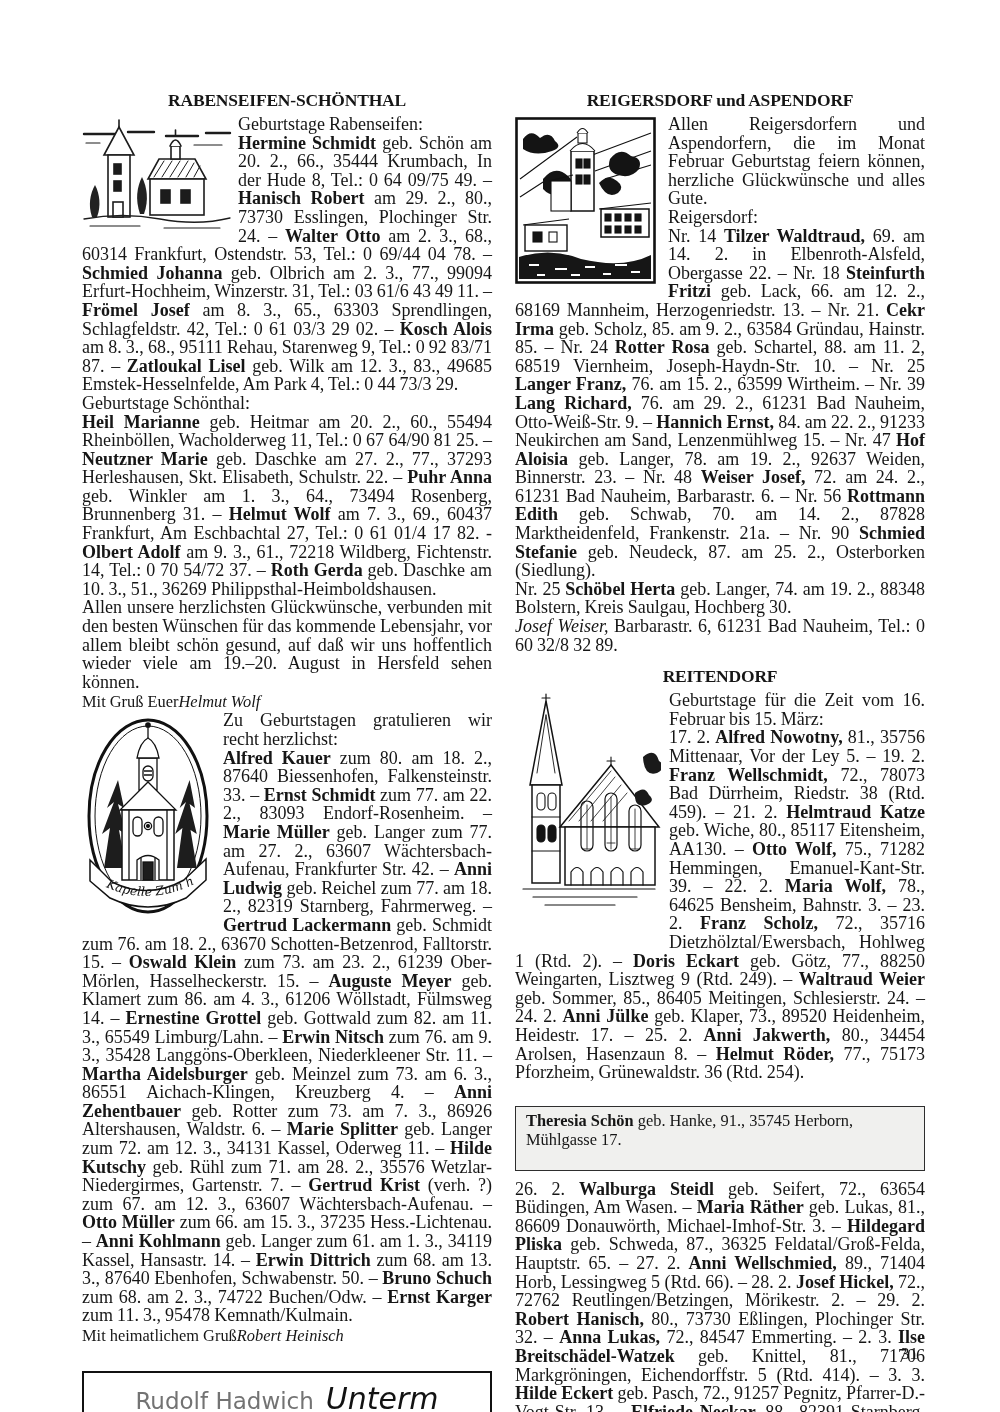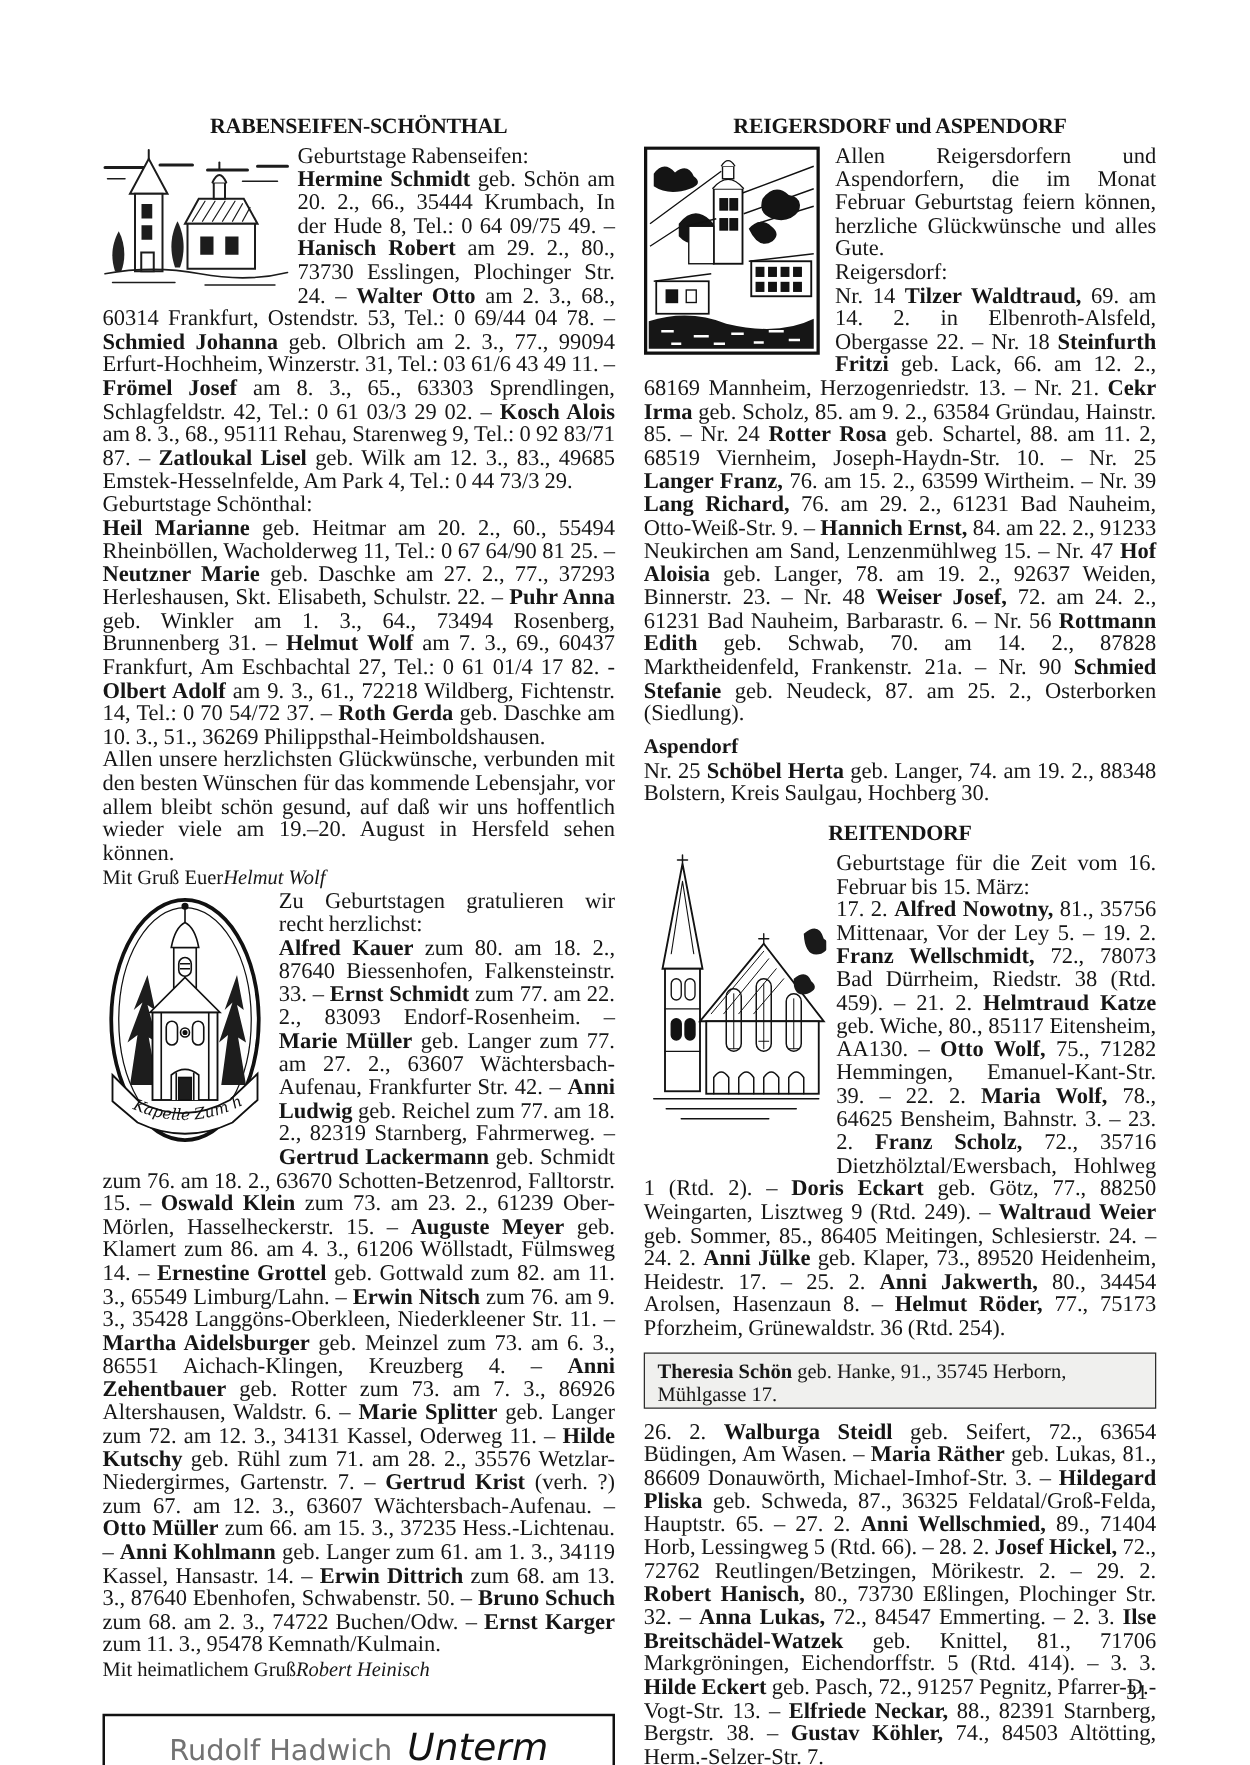--- a/index.html
+++ b/index.html
@@ -27,21 +27,21 @@
   .subhead{font-size:16.8px;font-weight:bold;margin:7px 0 1px 0;line-height:19px;}
   .signoff{display:flex;justify-content:flex-start;font-size:16.4px;line-height:19px;margin-top:1px;}
   .signoff .who{font-style:italic;}
   .float-art{float:left;}
   .art-rabenseifen{width:150px;height:117px;margin:2px 6px 3px 0;}
   .art-rabersdorf{width:132px;height:205px;margin:3px 9px 3px 0;}
   .art-reigersdorf{width:141px;height:167px;margin:2px 12px 5px 0;}
   .art-reitendorf{width:146px;height:250px;margin:2px 8px 3px 0;}
   .graybox{
     border:1.5px solid #2e2e2e;background:#f0f0ee;
-    padding:4px 10px 0 10px;margin:10px 0 9px 0;
+    padding:4px 10px 20px 10px;margin:24px 0 9px 0;
     font-size:16.4px;line-height:19.5px;text-align:left;
   }
   .bookbox{
     border:2px solid #111;margin-top:26px;padding:8px 4px 10px 4px;
     text-align:center;font-family:"DejaVu Sans","Liberation Sans",sans-serif;
   }
   .bookbox .line1{line-height:36px;}
   .bookbox .author{font-size:23px;color:#737373;}
   .bookbox .btitle{font-size:30px;font-style:italic;margin-left:12px;color:#121212;}
   .pagenum{position:absolute;left:901px;top:1344px;font-size:17px;}
@@ -187,22 +187,22 @@
             <rect x="34" y="115" width="8" height="10" fill="#fff"></rect>
             <path d="M4,140 q32,-10 62,2 q42,10 70,-4 v24 h-132 z" fill="#161616" stroke="none"></path>
             <path d="M14,148 h10 M40,152 h12 M70,150 h10 M100,148 h12" stroke="#fff" stroke-width="2"></path>
             <path d="M22,158 h8 M56,158 h9 M88,157 h8 M116,155 h9" stroke="#fff" stroke-width="2"></path>
           </g>
         </svg>
       </div>
       <p class="para"><span>Allen Reigersdorfern und Aspendorfern, die im Monat Februar Geburtstag feiern können, herzliche Glückwünsche und alles Gute.</span></p>
       <p class="para"><span>Reigersdorf:</span></p>
       <p class="para"><span>Nr. 14 </span><span class="b">Tilzer Waldtraud,</span><span> 69. am 14. 2. in Elbenroth-Alsfeld, Obergasse 22. – Nr. 18 </span><span class="b">Steinfurth Fritzi</span><span> geb. Lack, 66. am 12. 2., 68169 Mannheim, Herzogenriedstr. 13. – Nr. 21. </span><span class="b">Cekr Irma</span><span> geb. Scholz, 85. am 9. 2., 63584 Gründau, Hainstr. 85. – Nr. 24 </span><span class="b">Rotter Rosa</span><span> geb. Schartel, 88. am 11. 2, 68519 Viernheim, Joseph-Haydn-Str. 10. – Nr. 25 </span><span class="b">Langer Franz,</span><span> 76. am 15. 2., 63599 Wirtheim. – Nr. 39 </span><span class="b">Lang Richard,</span><span> 76. am 29. 2., 61231 Bad Nauheim, Otto-Weiß-Str. 9. – </span><span class="b">Hannich Ernst,</span><span> 84. am 22. 2., 91233 Neukirchen am Sand, Lenzenmühlweg 15. – Nr. 47 </span><span class="b">Hof Aloisia</span><span> geb. Langer, 78. am 19. 2., 92637 Weiden, Binnerstr. 23. – Nr. 48 </span><span class="b">Weiser Josef,</span><span> 72. am 24. 2., 61231 Bad Nauheim, Barbarastr. 6. – Nr. 56 </span><span class="b">Rottmann Edith</span><span> geb. Schwab, 70. am 14. 2., 87828 Marktheidenfeld, Frankenstr. 21a. – Nr. 90 </span><span class="b">Schmied Stefanie</span><span> geb. Neudeck, 87. am 25. 2., Osterborken (Siedlung).</span></p>
-      <div class="subhead">Aspendorf</div>
       <p class="para"><span>Nr. 25 </span><span class="b">Schöbel Herta</span><span> geb. Langer, 74. am 19. 2., 88348 Bolstern, Kreis Saulgau, Hochberg 30.</span></p>
+      <p class="para"><span class="i">Josef Weiser,</span><span> Barbarastr. 6, 61231 Bad Nauheim, Tel.: 0 60 32/8 32 89.</span></p>
     </section>
 
     <section>
       <h2 class="sec-title mt">REITENDORF</h2>
       <div class="float-art art-reitendorf">
         <svg viewBox="0 0 146 250" width="146" height="250">
           <g stroke="#131313" fill="none" stroke-width="1.5" stroke-linecap="round">
             <polygon points="15,92 47,92 31,8" fill="#fff"></polygon>
             <path d="M31,8 L31,1 M27,5 H35" stroke-width="1.2"></path>
             <path d="M22,80 L31,22 M40,80 L31,22" stroke-width="0.9"></path>

